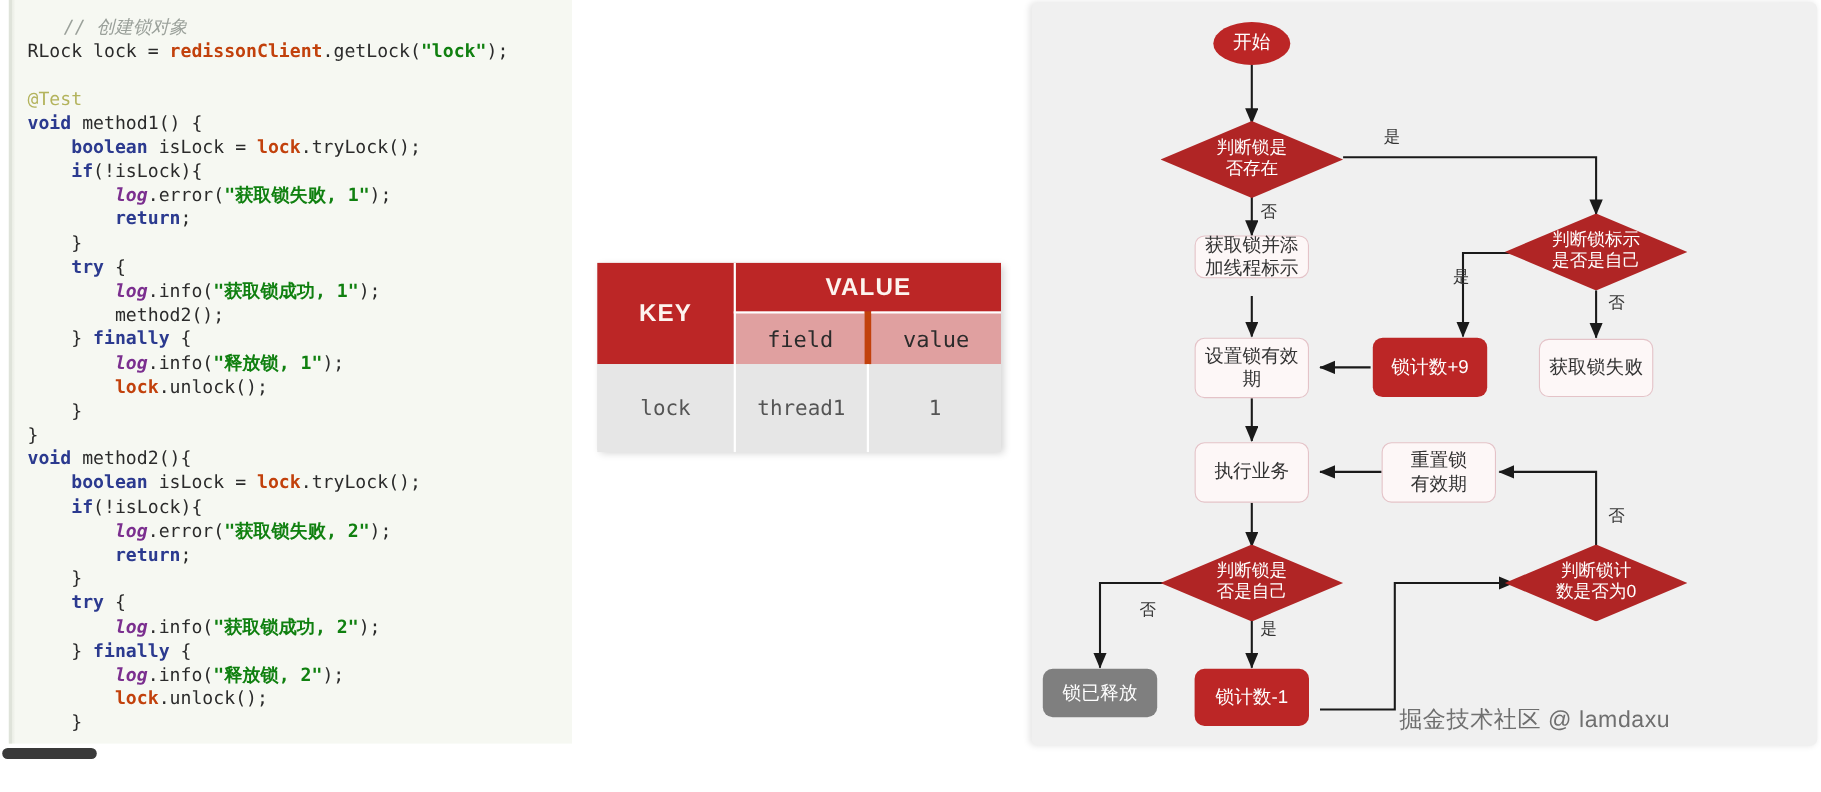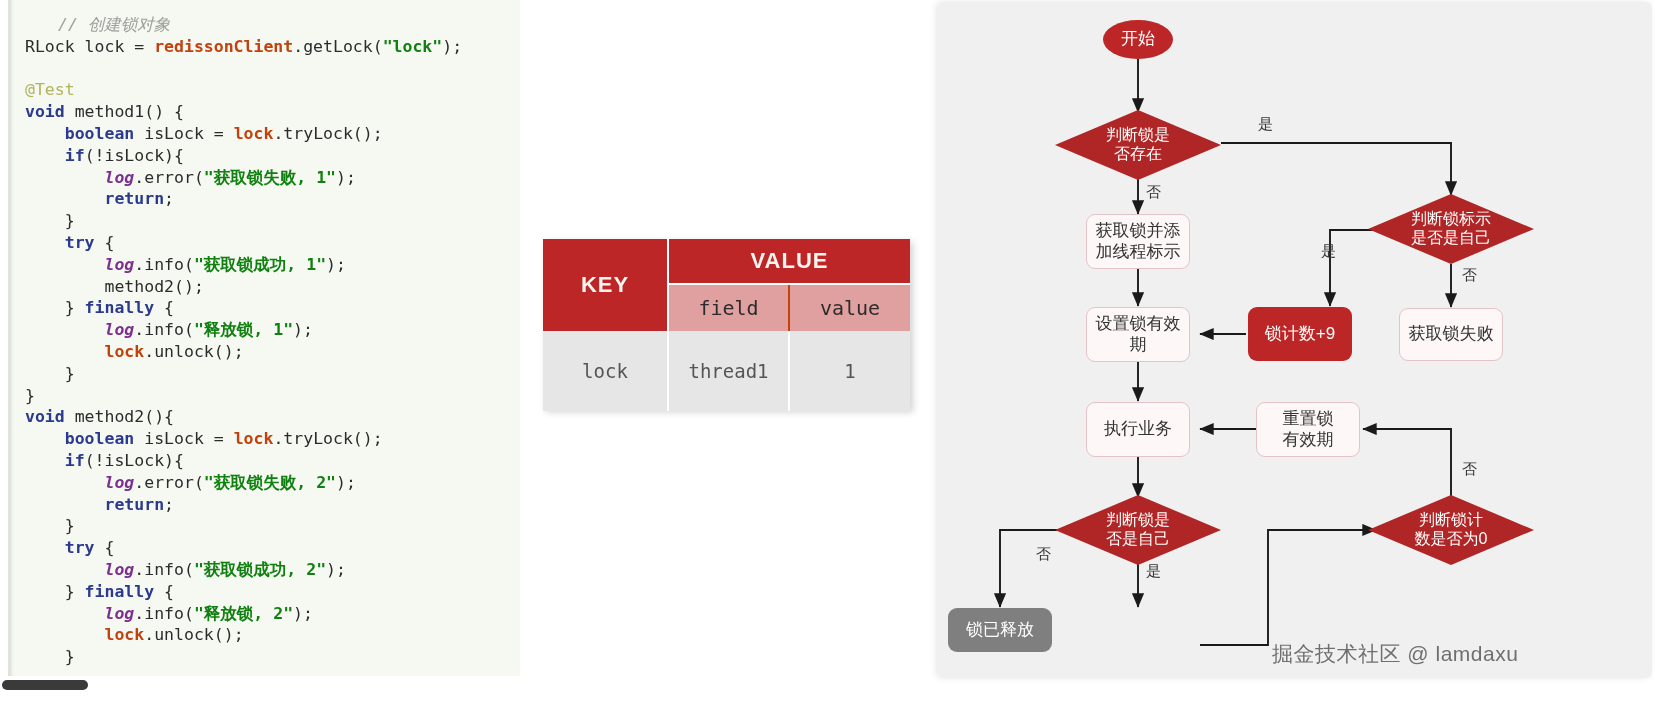--- a/index.html
+++ b/index.html
@@ -61,21 +61,21 @@
   .th-value{
     background:#bc2626;color:#fdf4ef;
     font-weight:bold;font-size:22px;letter-spacing:1px;
     height:44px;border-bottom:2px solid #ffffff;
   }
   .th-sub{
     background:#e0a0a0;color:#2b2b2b;
     font-family:"DejaVu Sans Mono","Liberation Mono",monospace;
     font-size:20px;height:46px;
   }
-  .th-sub.f{width:145px;border-right:2px solid #c2410c;}
+  .th-sub.f{width:145px;border-right:6px solid #c2410c;}
   .th-sub.v{width:96px;}
   .td-body{
     background:#e6e6e6;color:#555555;
     font-family:"DejaVu Sans Mono","Liberation Mono",monospace;
     font-size:19px;height:80px;border-right:2px solid #ffffff;
   }
   .td-body.last{border-right:none;}
 
   
   #flow-panel{
@@ -196,21 +196,21 @@
       </g>
     </svg>
 
     <div class="node n-start" style="left:165px;top:18px;width:70px;height:39px;">开始</div>
 
     <div class="diamond" style="left:117px;top:108px;width:166px;height:70px;">
       <div class="dshape"></div>
       <div class="dtext">判断锁是<br>否存在</div>
     </div>
 
-    <div class="node n-proc" style="left:148px;top:212px;width:104px;height:55px;">获取锁并添<br>加线程标示</div>
+    <div class="node n-proc" style="left:148px;top:212px;width:104px;height:39px;">获取锁并添<br>加线程标示</div>
 
     <div class="node n-proc" style="left:148px;top:305px;width:104px;height:55px;">设置锁有效<br>期</div>
 
     <div class="node n-proc" style="left:148px;top:400px;width:104px;height:55px;">执行业务</div>
 
     <div class="diamond" style="left:430px;top:192px;width:166px;height:70px;">
       <div class="dshape"></div>
       <div class="dtext">判断锁标示<br>是否是自己</div>
     </div>
 
@@ -225,20 +225,21 @@
       <div class="dtext">判断锁是<br>否是自己</div>
     </div>
 
     <div class="diamond" style="left:430px;top:493px;width:166px;height:70px;">
       <div class="dshape"></div>
       <div class="dtext">判断锁计<br>数是否为0</div>
     </div>
 
     <div class="node n-gray" style="left:10px;top:606px;width:104px;height:44px;">锁已释放</div>
 
+    <div class="node n-red" style="left:148px;top:606px;width:104px;height:52px;">锁计数-1</div>
 
     <div class="edge-label" style="left:320px;top:113px;">是</div>
     <div class="edge-label" style="left:208px;top:181px;">否</div>
     <div class="edge-label" style="left:383px;top:240px;">是</div>
     <div class="edge-label" style="left:524px;top:264px;">否</div>
     <div class="edge-label" style="left:98px;top:543px;">否</div>
     <div class="edge-label" style="left:208px;top:560px;">是</div>
     <div class="edge-label" style="left:524px;top:458px;">否</div>
   </div>
 

